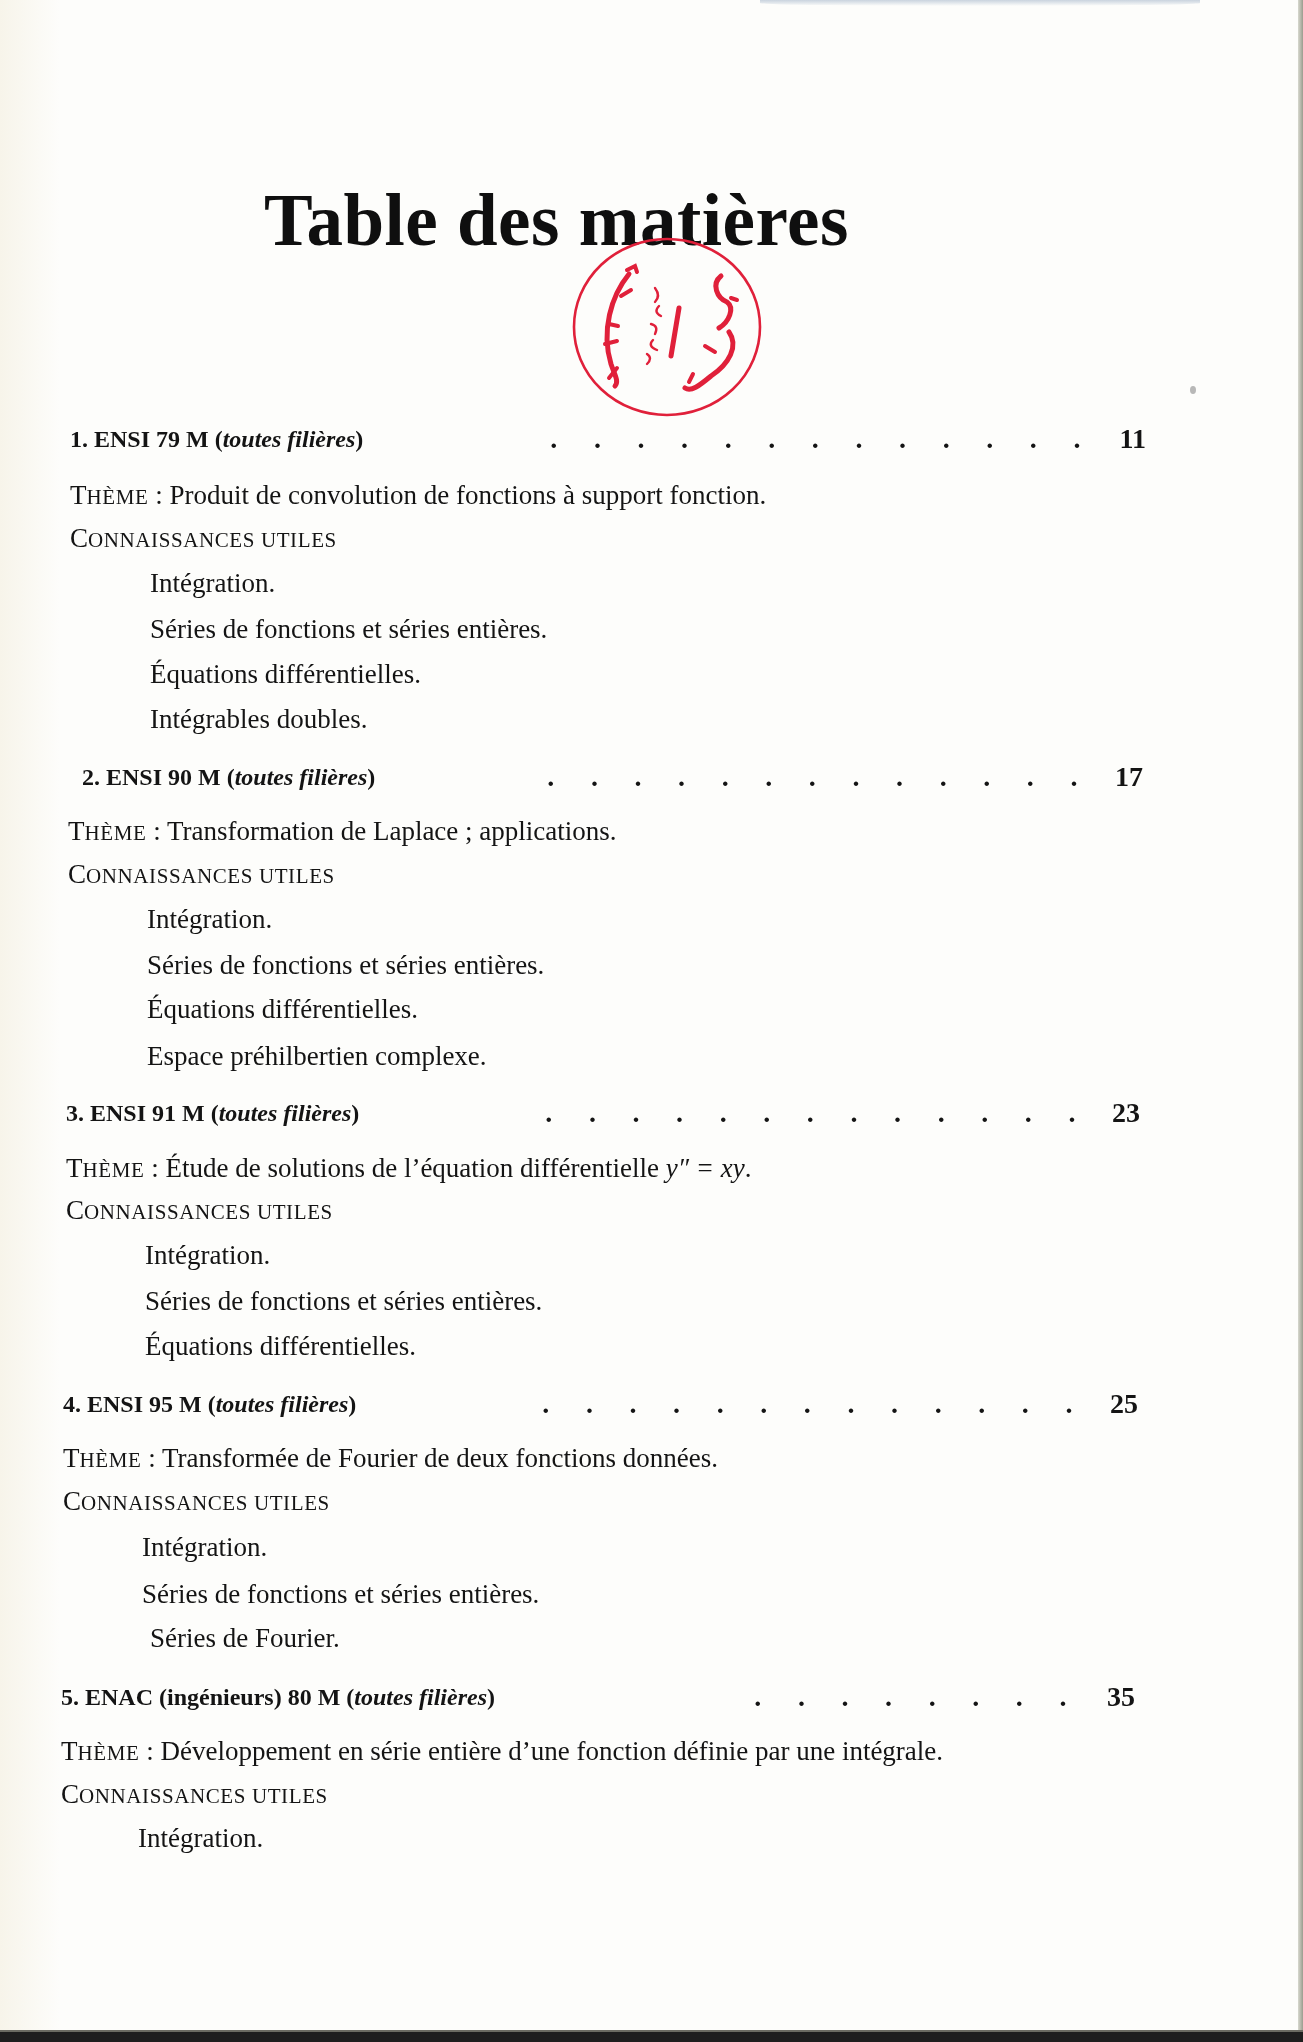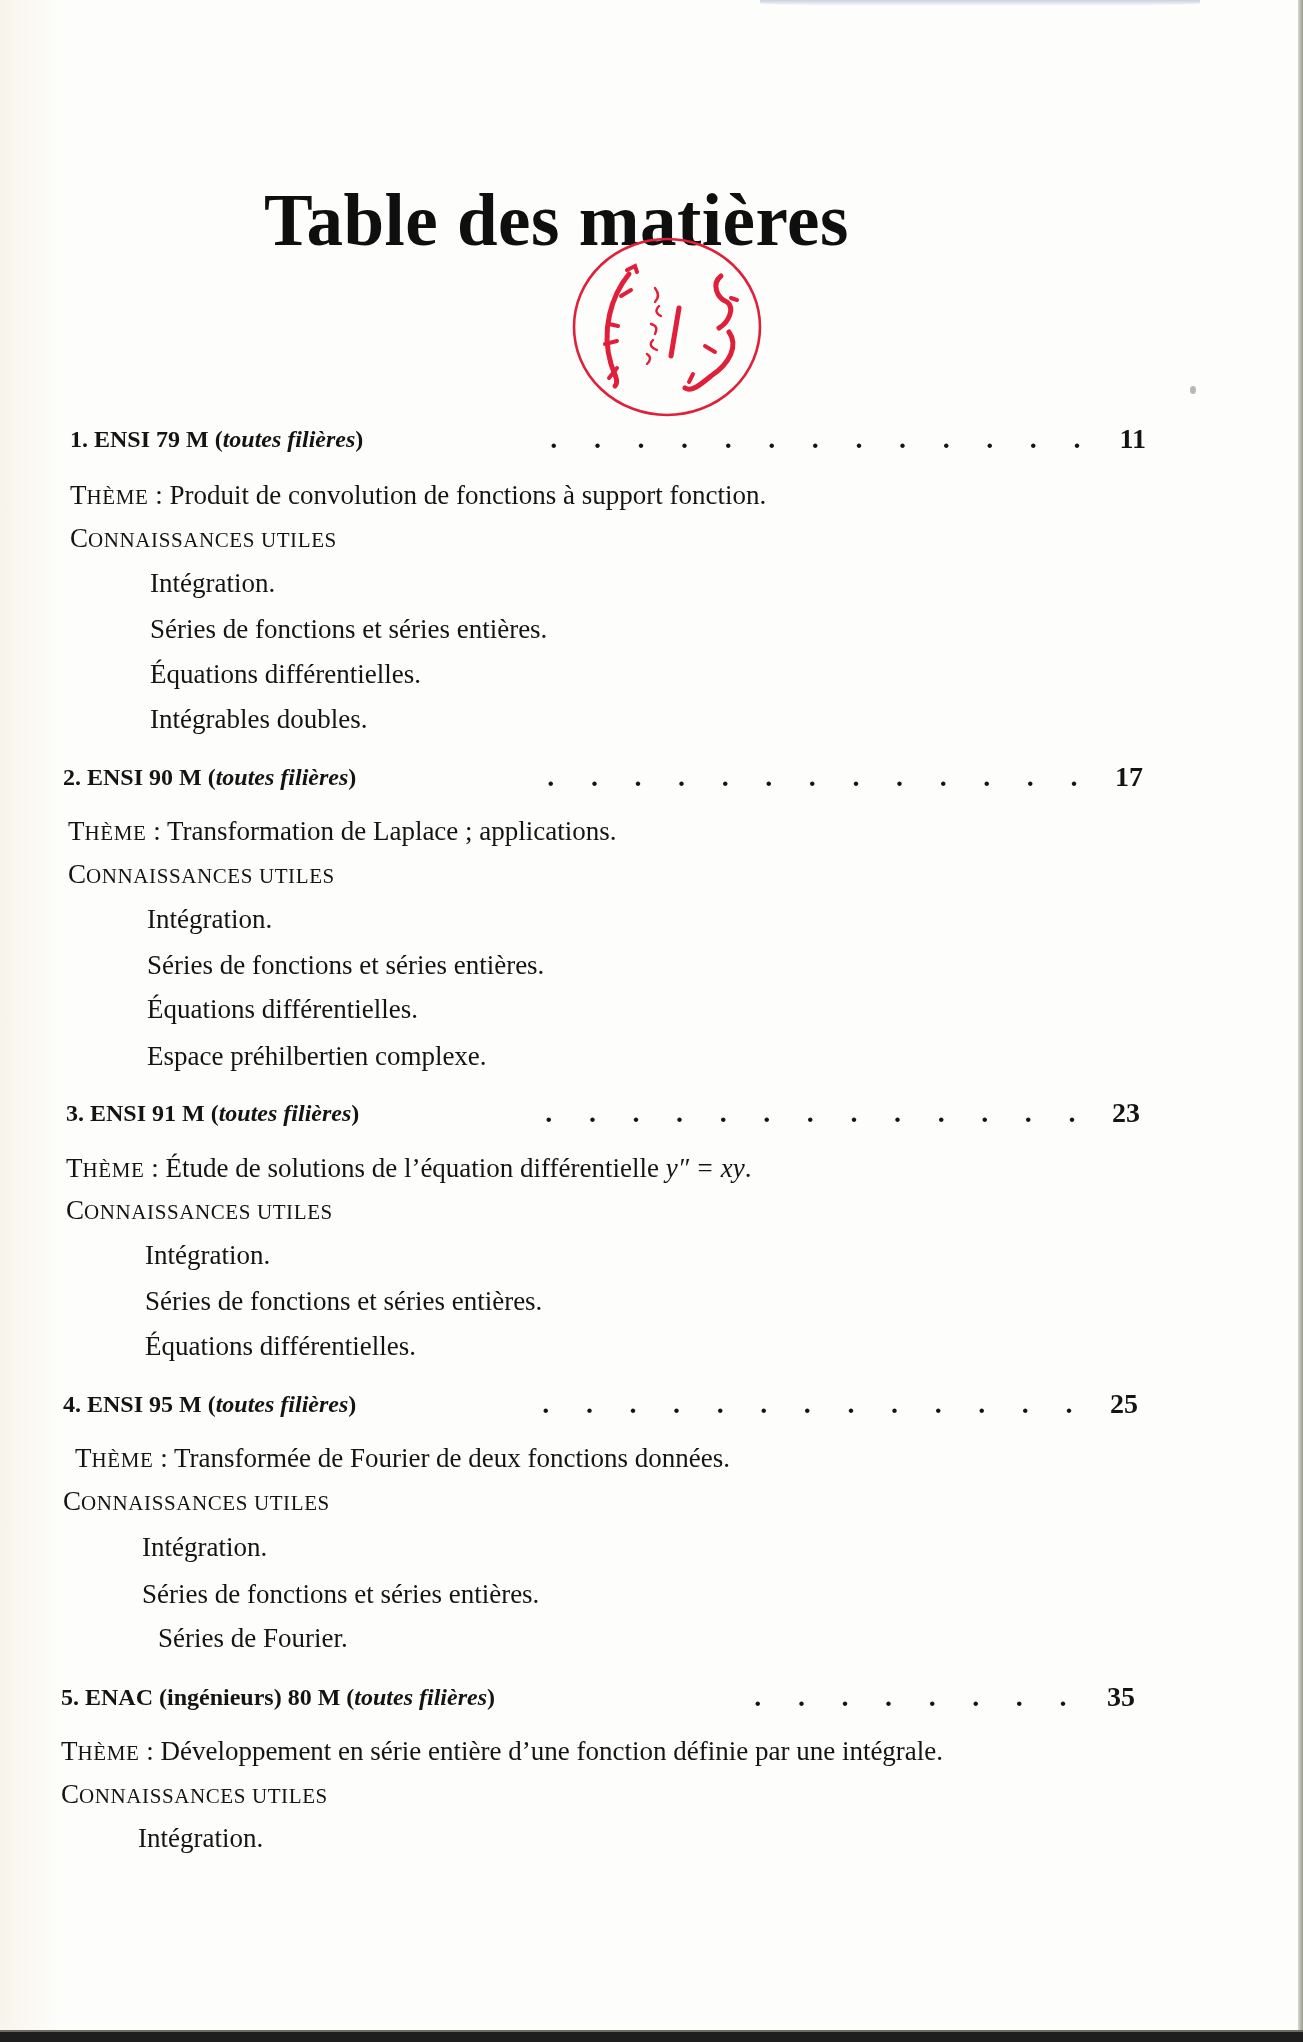--- a/index.html
+++ b/index.html
@@ -100,21 +100,21 @@
   <div class="line" style="left:70px; top:521px;">
     <span class="sc-big">C</span><span class="sc-small">ONNAISSANCES UTILES</span>
   </div>
   <div class="line" style="left:150px; top:566px;">Intégration.</div>
   <div class="line" style="left:150px; top:612px;">Séries de fonctions et séries entières.</div>
   <div class="line" style="left:150px; top:657px;">Équations différentielles.</div>
   <div class="line" style="left:150px; top:702px;">Intégrables doubles.</div>
 </div>
 
 <div>
-  <div class="heading" style="left:63px; top:760px;">
+  <div class="heading" style="left:82px; top:760px;">
     <span>2.</span>
     <span>ENSI 90 M (</span><span class="it">toutes filières</span><span>)</span>
   </div>
   <div class="leader" style="left:529px; top:760px;">
     <span class="dot">.</span><span class="dot">.</span><span class="dot">.</span><span class="dot">.</span><span class="dot">.</span><span class="dot">.</span><span class="dot">.</span><span class="dot">.</span><span class="dot">.</span><span class="dot">.</span><span class="dot">.</span><span class="dot">.</span><span class="dot">.</span>
   </div>
   <div class="pagenum" style="left:1083px; top:760px;">17</div>
   <div class="line" style="left:68px; top:814px;">
     <span class="sc-big">T</span><span class="sc-small">HÈME</span><span style="white-space:pre"> : </span><span>Transformation de Laplace ; applications.</span>
   </div>
@@ -149,29 +149,29 @@
 
 <div>
   <div class="heading" style="left:63px; top:1387px;">
     <span>4.</span>
     <span>ENSI 95 M (</span><span class="it">toutes filières</span><span>)</span>
   </div>
   <div class="leader" style="left:524px; top:1387px;">
     <span class="dot">.</span><span class="dot">.</span><span class="dot">.</span><span class="dot">.</span><span class="dot">.</span><span class="dot">.</span><span class="dot">.</span><span class="dot">.</span><span class="dot">.</span><span class="dot">.</span><span class="dot">.</span><span class="dot">.</span><span class="dot">.</span>
   </div>
   <div class="pagenum" style="left:1078px; top:1387px;">25</div>
-  <div class="line" style="left:75px; top:1441px;">
+  <div class="line" style="left:63px; top:1441px;">
     <span class="sc-big">T</span><span class="sc-small">HÈME</span><span style="white-space:pre"> : </span><span>Transformée de Fourier de deux fonctions données.</span>
   </div>
   <div class="line" style="left:63px; top:1484px;">
     <span class="sc-big">C</span><span class="sc-small">ONNAISSANCES UTILES</span>
   </div>
   <div class="line" style="left:142px; top:1530px;">Intégration.</div>
   <div class="line" style="left:142px; top:1577px;">Séries de fonctions et séries entières.</div>
-  <div class="line" style="left:158px; top:1621px;">Séries de Fourier.</div>
+  <div class="line" style="left:150px; top:1621px;">Séries de Fourier.</div>
 </div>
 
 <div>
   <div class="heading" style="left:61px; top:1680px;">
     <span>5.</span>
     <span>ENAC (ingénieurs) 80 M (</span><span class="it">toutes filières</span><span>)</span>
   </div>
   <div class="leader" style="left:736px; top:1680px;">
     <span class="dot">.</span><span class="dot">.</span><span class="dot">.</span><span class="dot">.</span><span class="dot">.</span><span class="dot">.</span><span class="dot">.</span><span class="dot">.</span>
   </div>

